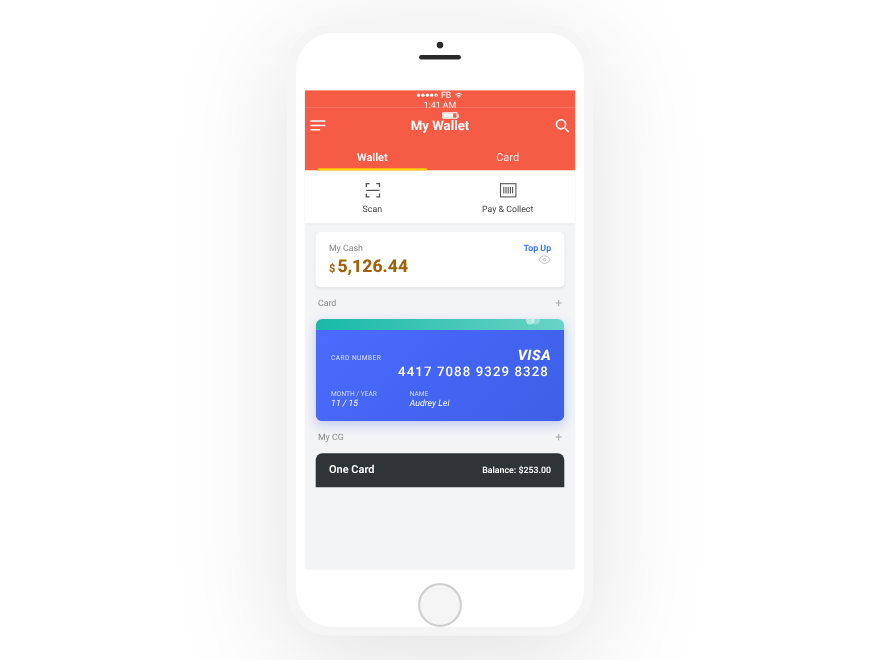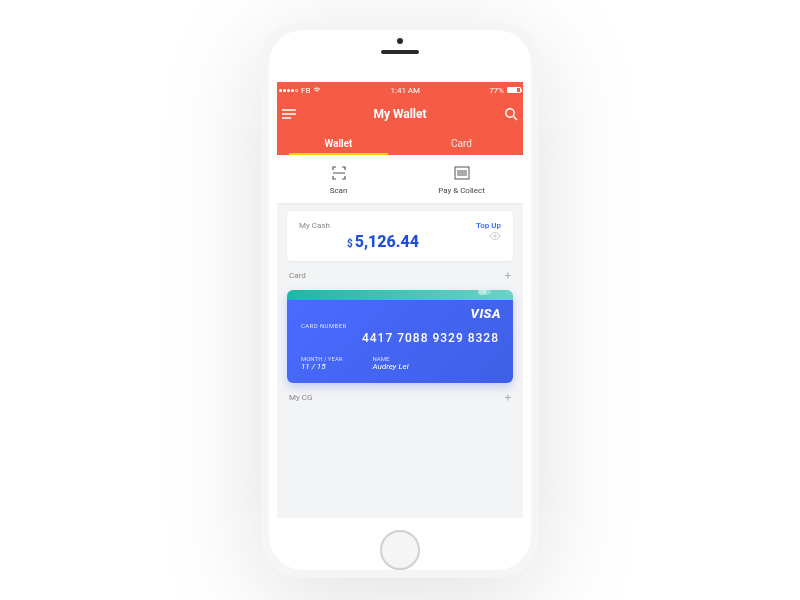--- a/index.html
+++ b/index.html
@@ -5,21 +5,21 @@
   * { margin: 0; padding: 0; box-sizing: border-box; font-family: -apple-system, BlinkMacSystemFont, "Segoe UI", Roboto, Helvetica, Arial, sans-serif; }
   body { width: 800px; height: 600px; background: #fff; display: flex; align-items: center; justify-content: center; }
   .device-shadow { filter: drop-shadow(0 20px 50px rgba(0,0,0,0.12)); }
   .phone { width: 278px; height: 556px; background: #f5f5f5; border-radius: 40px; padding: 8px; position: relative; }
   .phone-inner { width: 100%; height: 100%; background: #fff; border-radius: 34px; overflow: hidden; position: relative; display: flex; flex-direction: column; }
   .speaker { position: absolute; top: 28px; left: 50%; transform: translateX(-50%); width: 38px; height: 4px; background: #2a2a2a; border-radius: 2px; z-index: 10; }
   .camera { position: absolute; top: 16px; left: 50%; transform: translateX(-50%); width: 6px; height: 6px; background: #2a2a2a; border-radius: 50%; z-index: 10; }
   .home-btn { position: absolute; bottom: 8px; left: 50%; transform: translateX(-50%); width: 40px; height: 40px; border: 2px solid #d0d0d0; border-radius: 50%; background: #f5f5f5; z-index: 10; }
   .screen { position: absolute; top: 52px; left: 8px; right: 8px; bottom: 52px; background: #f3f4f6; overflow: hidden; display: flex; flex-direction: column; }
   
-  .statusbar { height: 16px; background: #f55b45; color: #fff; font-size: 8px; display: flex; align-items: center; justify-content: space-between; padding: 0 2px; }
+  .statusbar { height: 16px; background: #f55b45; color: #fff; font-size: 8px; display: flex; align-items: center; justify-content: space-between; padding: 0 2px; flex-direction: column; }
   .statusbar .sb-left, .statusbar .sb-right { display: flex; align-items: center; gap: 3px; }
   .sb-dots { display: flex; gap: 1px; }
   .sb-dot { width: 3px; height: 3px; border-radius: 50%; background: #fff; }
   .sb-dot.empty { background: transparent; border: 0.5px solid #fff; }
   .sb-wifi { width: 8px; height: 6px; }
   .sb-batt { width: 14px; height: 6px; border: 0.6px solid #fff; border-radius: 1px; position: relative; }
   .sb-batt::after { content:""; position:absolute; right:-2px; top:1px; width:1px; height:3px; background:#fff; }
   .sb-batt-fill { width: 77%; height:100%; background:#fff; }
   
   .header { background: #f55b45; color: #fff; }
@@ -35,28 +35,28 @@
   .action { flex:1; padding: 10px 4px 8px; text-align: center; }
   .action .ic { height: 16px; display:flex; align-items:center; justify-content:center; color:#555; }
   .action .lbl { font-size: 8px; color: #444; margin-top: 5px; }
   
   .content { flex:1; overflow:hidden; padding: 8px 10px 0; display:flex; flex-direction:column; gap:8px; }
   .cash-card { background:#fff; border-radius:4px; padding:10px 12px; box-shadow: 0 1px 3px rgba(0,0,0,0.06); }
   .cash-top { display:flex; justify-content:space-between; align-items:flex-start; }
   .cash-label { font-size:8px; color:#888; }
   .topup { font-size:8px; color:#2f6eff; font-weight:600; }
   .eye { font-size:8px; color:#bbb; text-align:right; margin-top:2px;}
-  .cash-amount { font-size:16px; font-weight:800; color:#1d4ed8; margin-top:2px;margin-left:48px; }
+  .cash-amount { font-size:16px; font-weight:800; color:#a16207; margin-top:2px; }
   .cash-amount .cur { font-size:10px; font-weight:700; margin-right:2px; }
   .section-hdr { display:flex; justify-content:space-between; align-items:center; font-size:8px; color:#888; padding: 0 2px; }
   .plus { color:#aaa; font-size:11px; font-weight:400; }
   .credit-card { border-radius:6px; overflow:hidden; box-shadow: 0 4px 10px rgba(62,97,230,0.25); }
   .cc-strip { height:10px; background: linear-gradient(90deg,#19b9a6,#6ad3c7); }
   .cc-body { background: linear-gradient(135deg,#4a6bff,#3e5fe6); color:#fff; padding:10px 14px 12px; position:relative; }
-  .cc-brand { position:absolute; top:6px; right:12px; font-style:italic; font-weight:800; font-size:13px; letter-spacing:0.5px; color:#fff; }
+  .cc-brand { position:absolute; top:16px; right:12px; font-style:italic; font-weight:800; font-size:13px; letter-spacing:0.5px; color:#fff; }
   .cc-mc { position:absolute; top:-4px; right:12px; display:flex; }
   .cc-mc span { width:8px; height:8px; border-radius:50%; background: rgba(255,255,255,0.5); }
   .cc-mc span:last-child { margin-left:-3px; background: rgba(255,255,255,0.3); }
   .cc-numlabel { font-size:6px; opacity:0.8; margin-top:12px; letter-spacing:0.4px;}
   .cc-number { font-size:12px; font-weight:500; letter-spacing:1px; margin-top:2px;text-align:right; }
   .cc-row { display:flex; gap:30px; margin-top:10px; }
   .cc-field .fl { font-size:6px; opacity:0.75; }
   .cc-field .fv { font-size:8px; margin-top:0;font-style:italic; }
   .onecard { background:#2f3437; color:#fff; border-radius:6px 6px 0 0; padding:10px 12px; display:flex; justify-content:space-between; align-items:center; }
   .onecard .t { font-size:10px; font-weight:600; }
@@ -185,19 +185,25 @@
                 </div>
               </div>
             </div>
           </div>
 
           <div class="section-hdr">
             <span>My CG</span>
             <span class="plus">+</span>
           </div>
 
+          <div class="onecard">
+            <div class="t">One Card</div>
+            <div class="b">
+              <span>Balance:</span> <span>$253.00</span>
+            </div>
+          </div>
 
         </div>
       </div>
     </div>
     <div class="home-btn"></div>
   </div>
 </div>
 
 </body></html>

